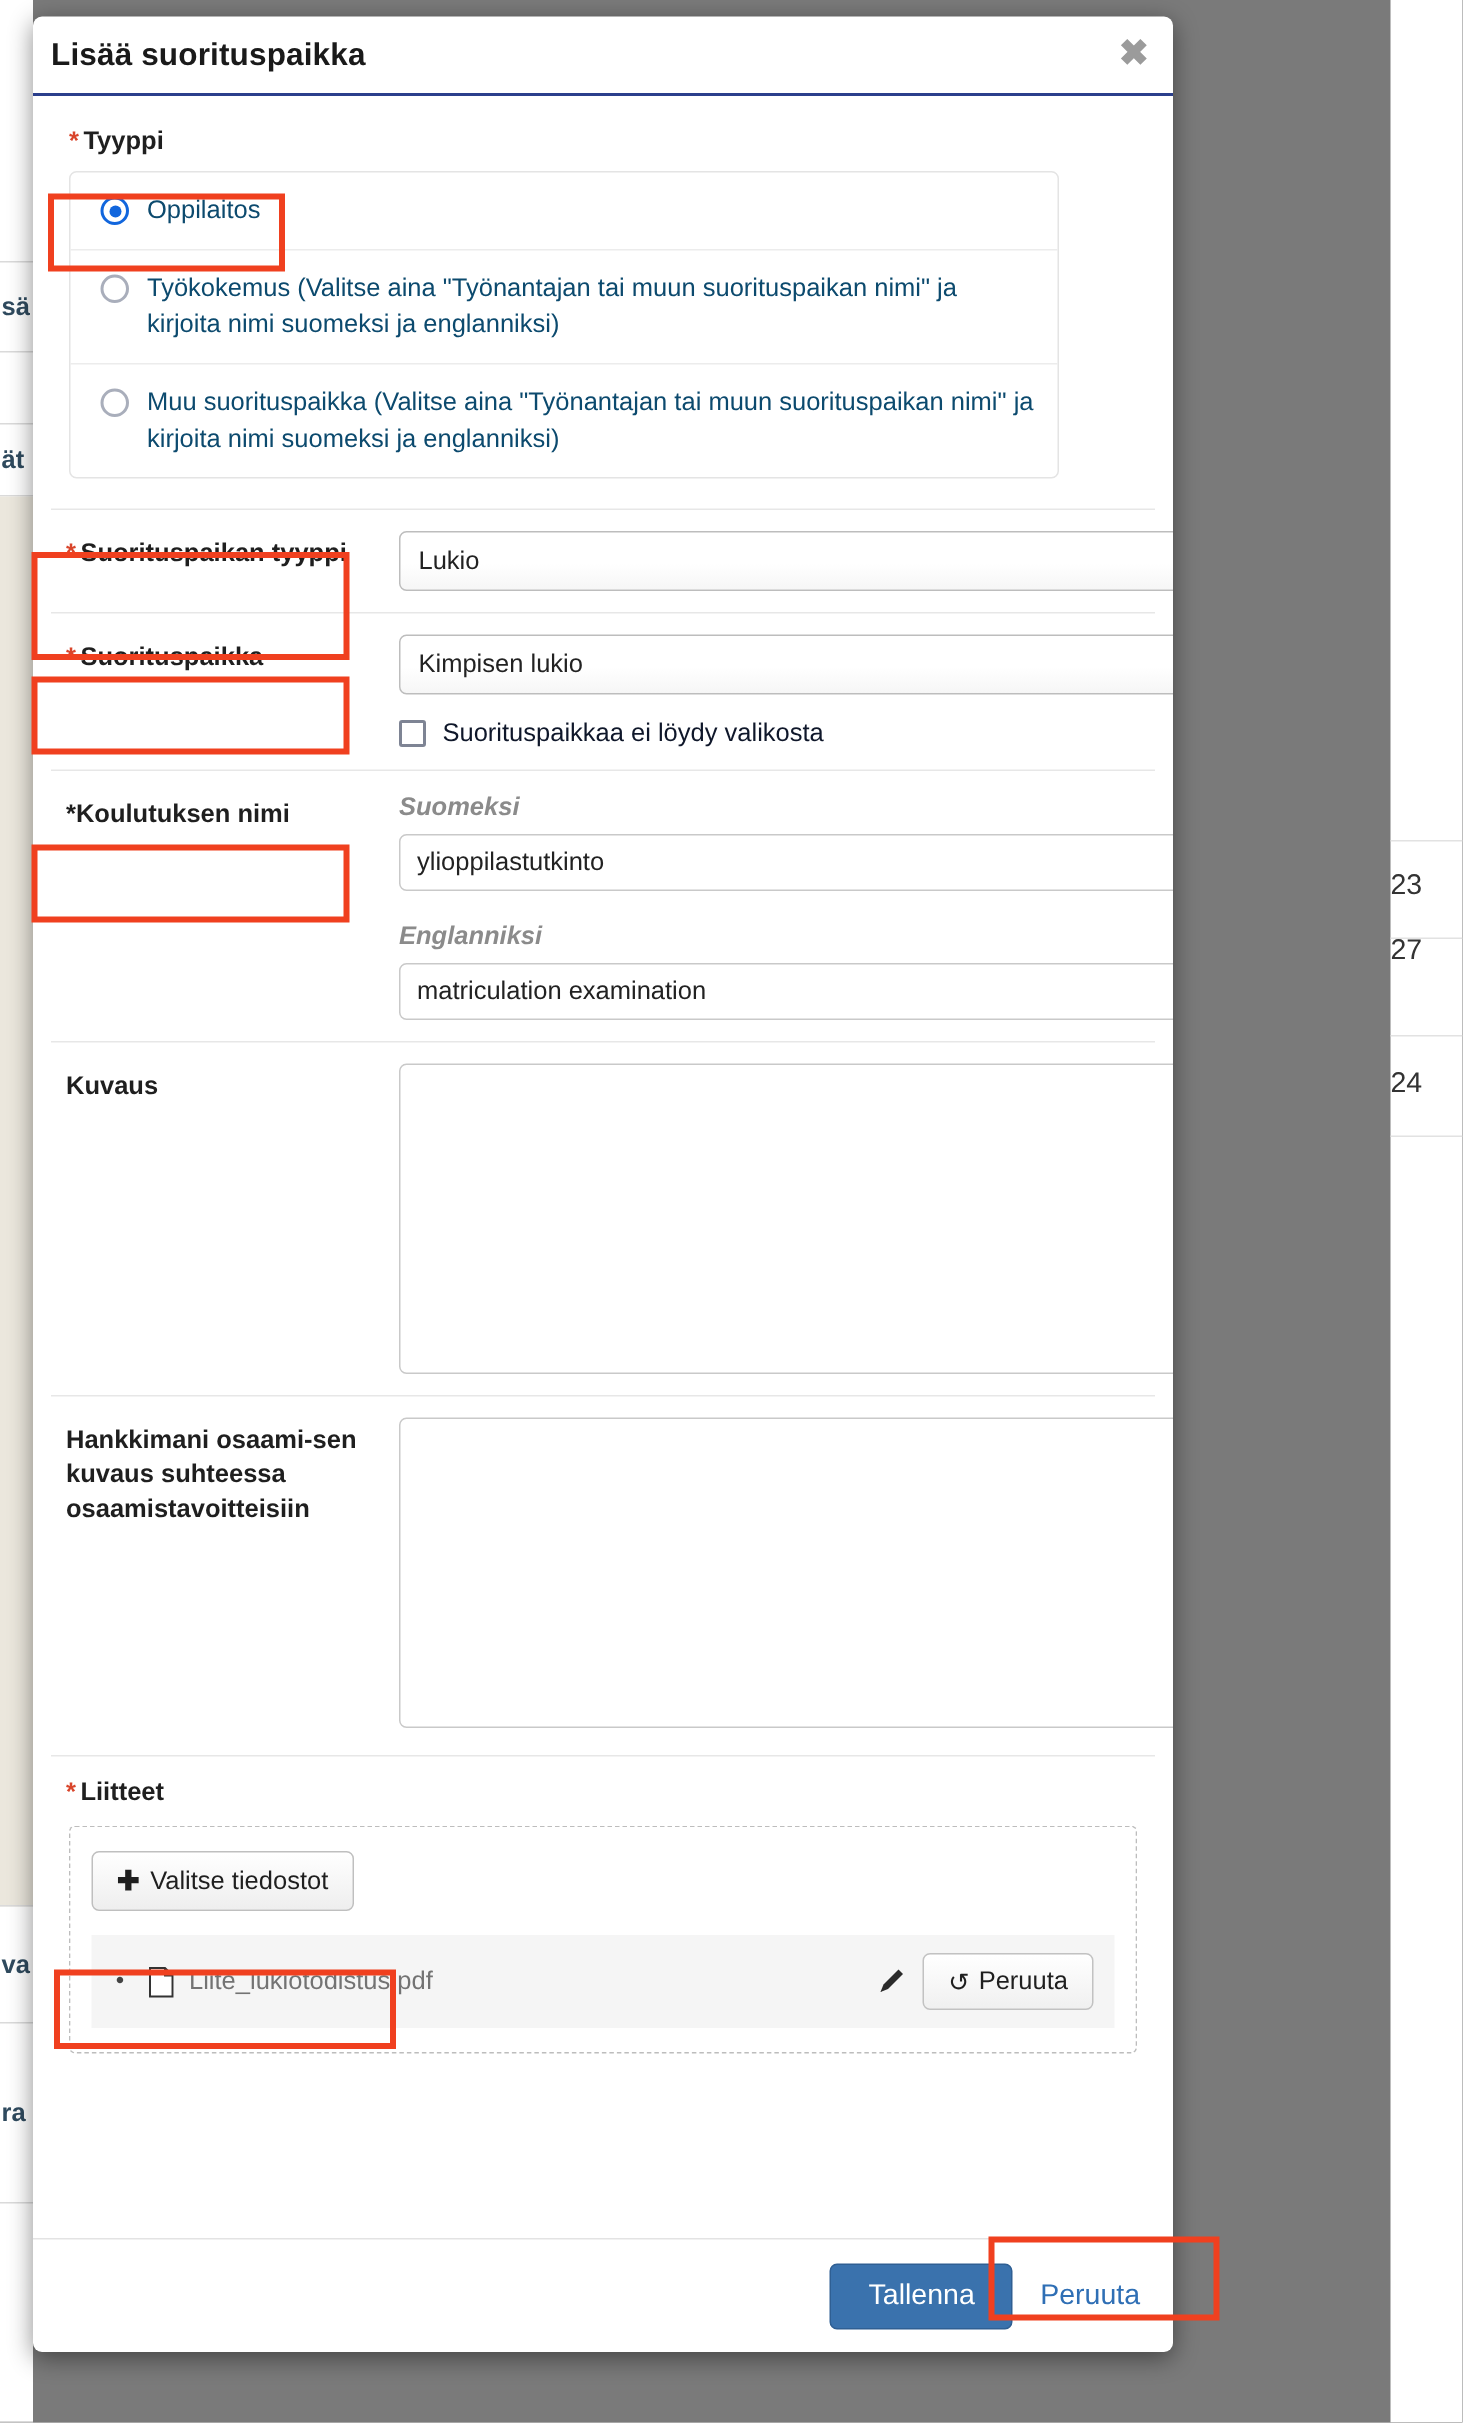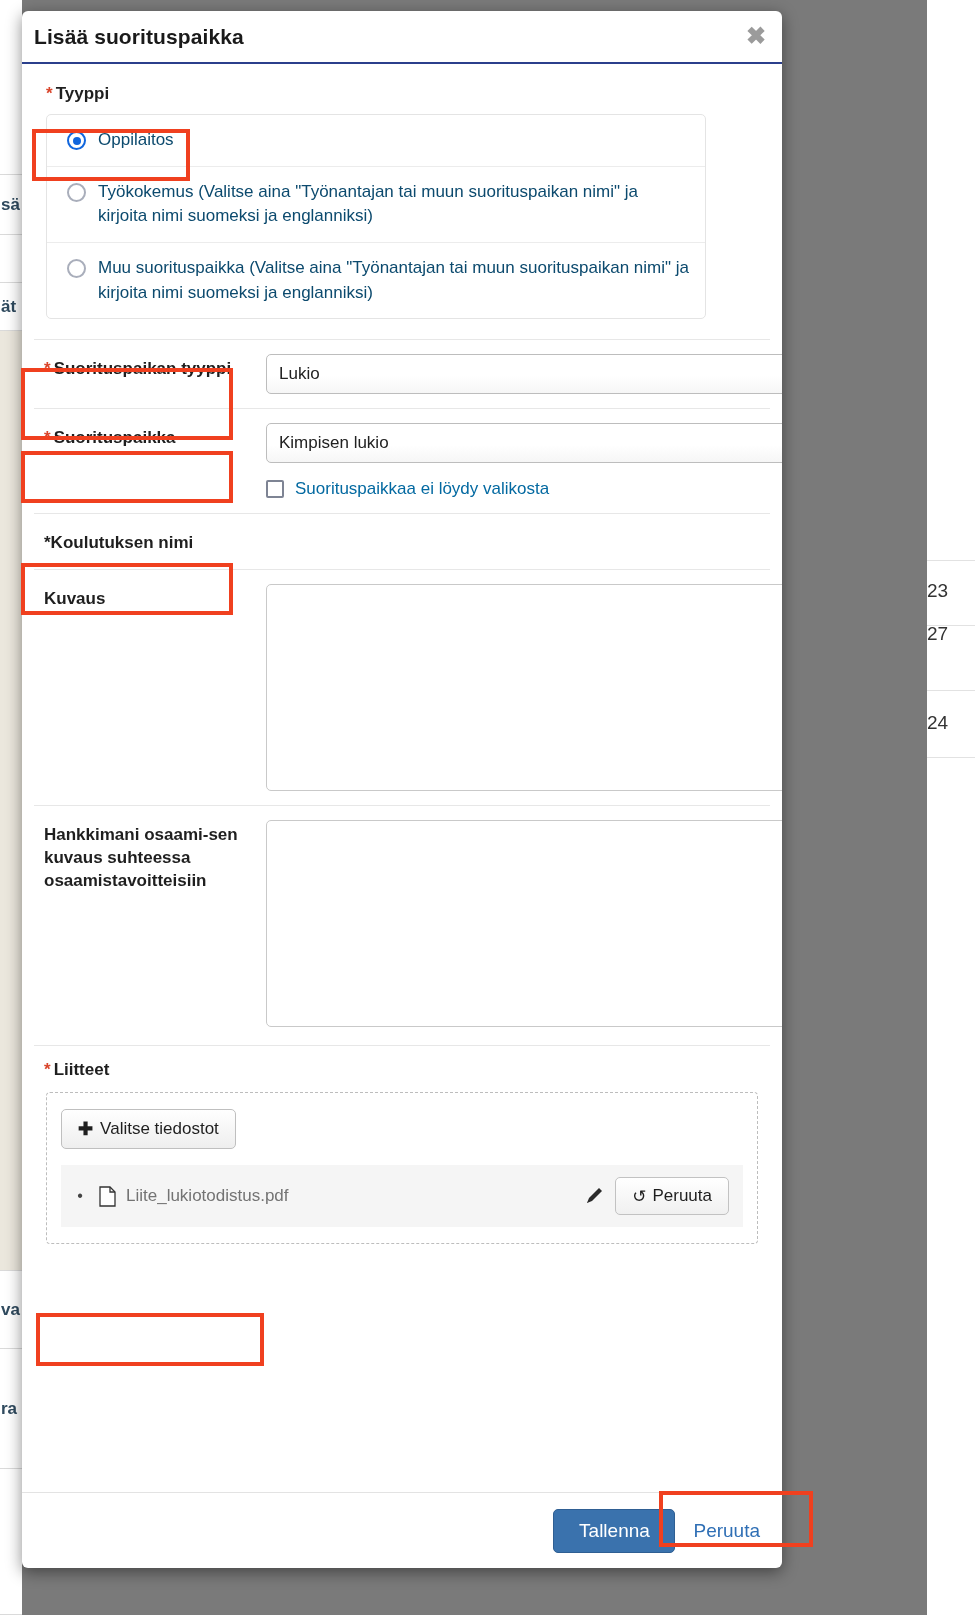--- a/index.html
+++ b/index.html
@@ -136,21 +136,21 @@
     background: linear-gradient(#fafafa, #e8e8e8);
     display: flex; align-items: center; justify-content: center;
   }
   .sel-arrow span {
     font-size: 10px; color: #888; line-height: 1;
   }
 
   
   .cbrow {
     display: flex; align-items: center; gap: 11px;
-    margin-top: 16px; font-size: 17px; color: #0369a1; cursor: pointer;
+    margin-top: 16px; font-size: 17px; color: #0f172a; cursor: pointer;
   }
   .cbox {
     width: 18px; height: 18px; flex: 0 0 18px;
     border: 2px solid #7e8494; border-radius: 2px; background: #fff;
   }
 
   
   .sublabel {
     font-size: 17px; font-weight: bold; font-style: italic;
     color: #8b8b8b; margin-bottom: 8px;
@@ -319,20 +319,30 @@
         </div>
         <div class="cbrow">
           <span class="cbox"></span>
           <span>Suorituspaikkaa ei löydy valikosta</span>
         </div>
       </div>
     </div>
 
     <div class="frow">
       <div class="flabel">*Koulutuksen nimi</div>
+      <div class="fctrl">
+        <div class="field-block">
+          <div class="sublabel">Suomeksi</div>
+          <input class="tinput" value="ylioppilastutkinto" style="">
+        </div>
+        <div class="field-block">
+          <div class="sublabel">Englanniksi</div>
+          <input class="tinput" value="matriculation examination" style="">
+        </div>
+      </div>
     </div>
 
     <div class="frow">
       <div class="flabel">Kuvaus</div>
       <div class="fctrl">
         <div class="tarea">
           <span class="grip">
             <i style="width:13px;top:13px;"></i>
               <i style="width:9px;top:13px;right:0;margin-top:4px;"></i>
               <i style="width:5px;top:13px;right:0;margin-top:8px;"></i>

